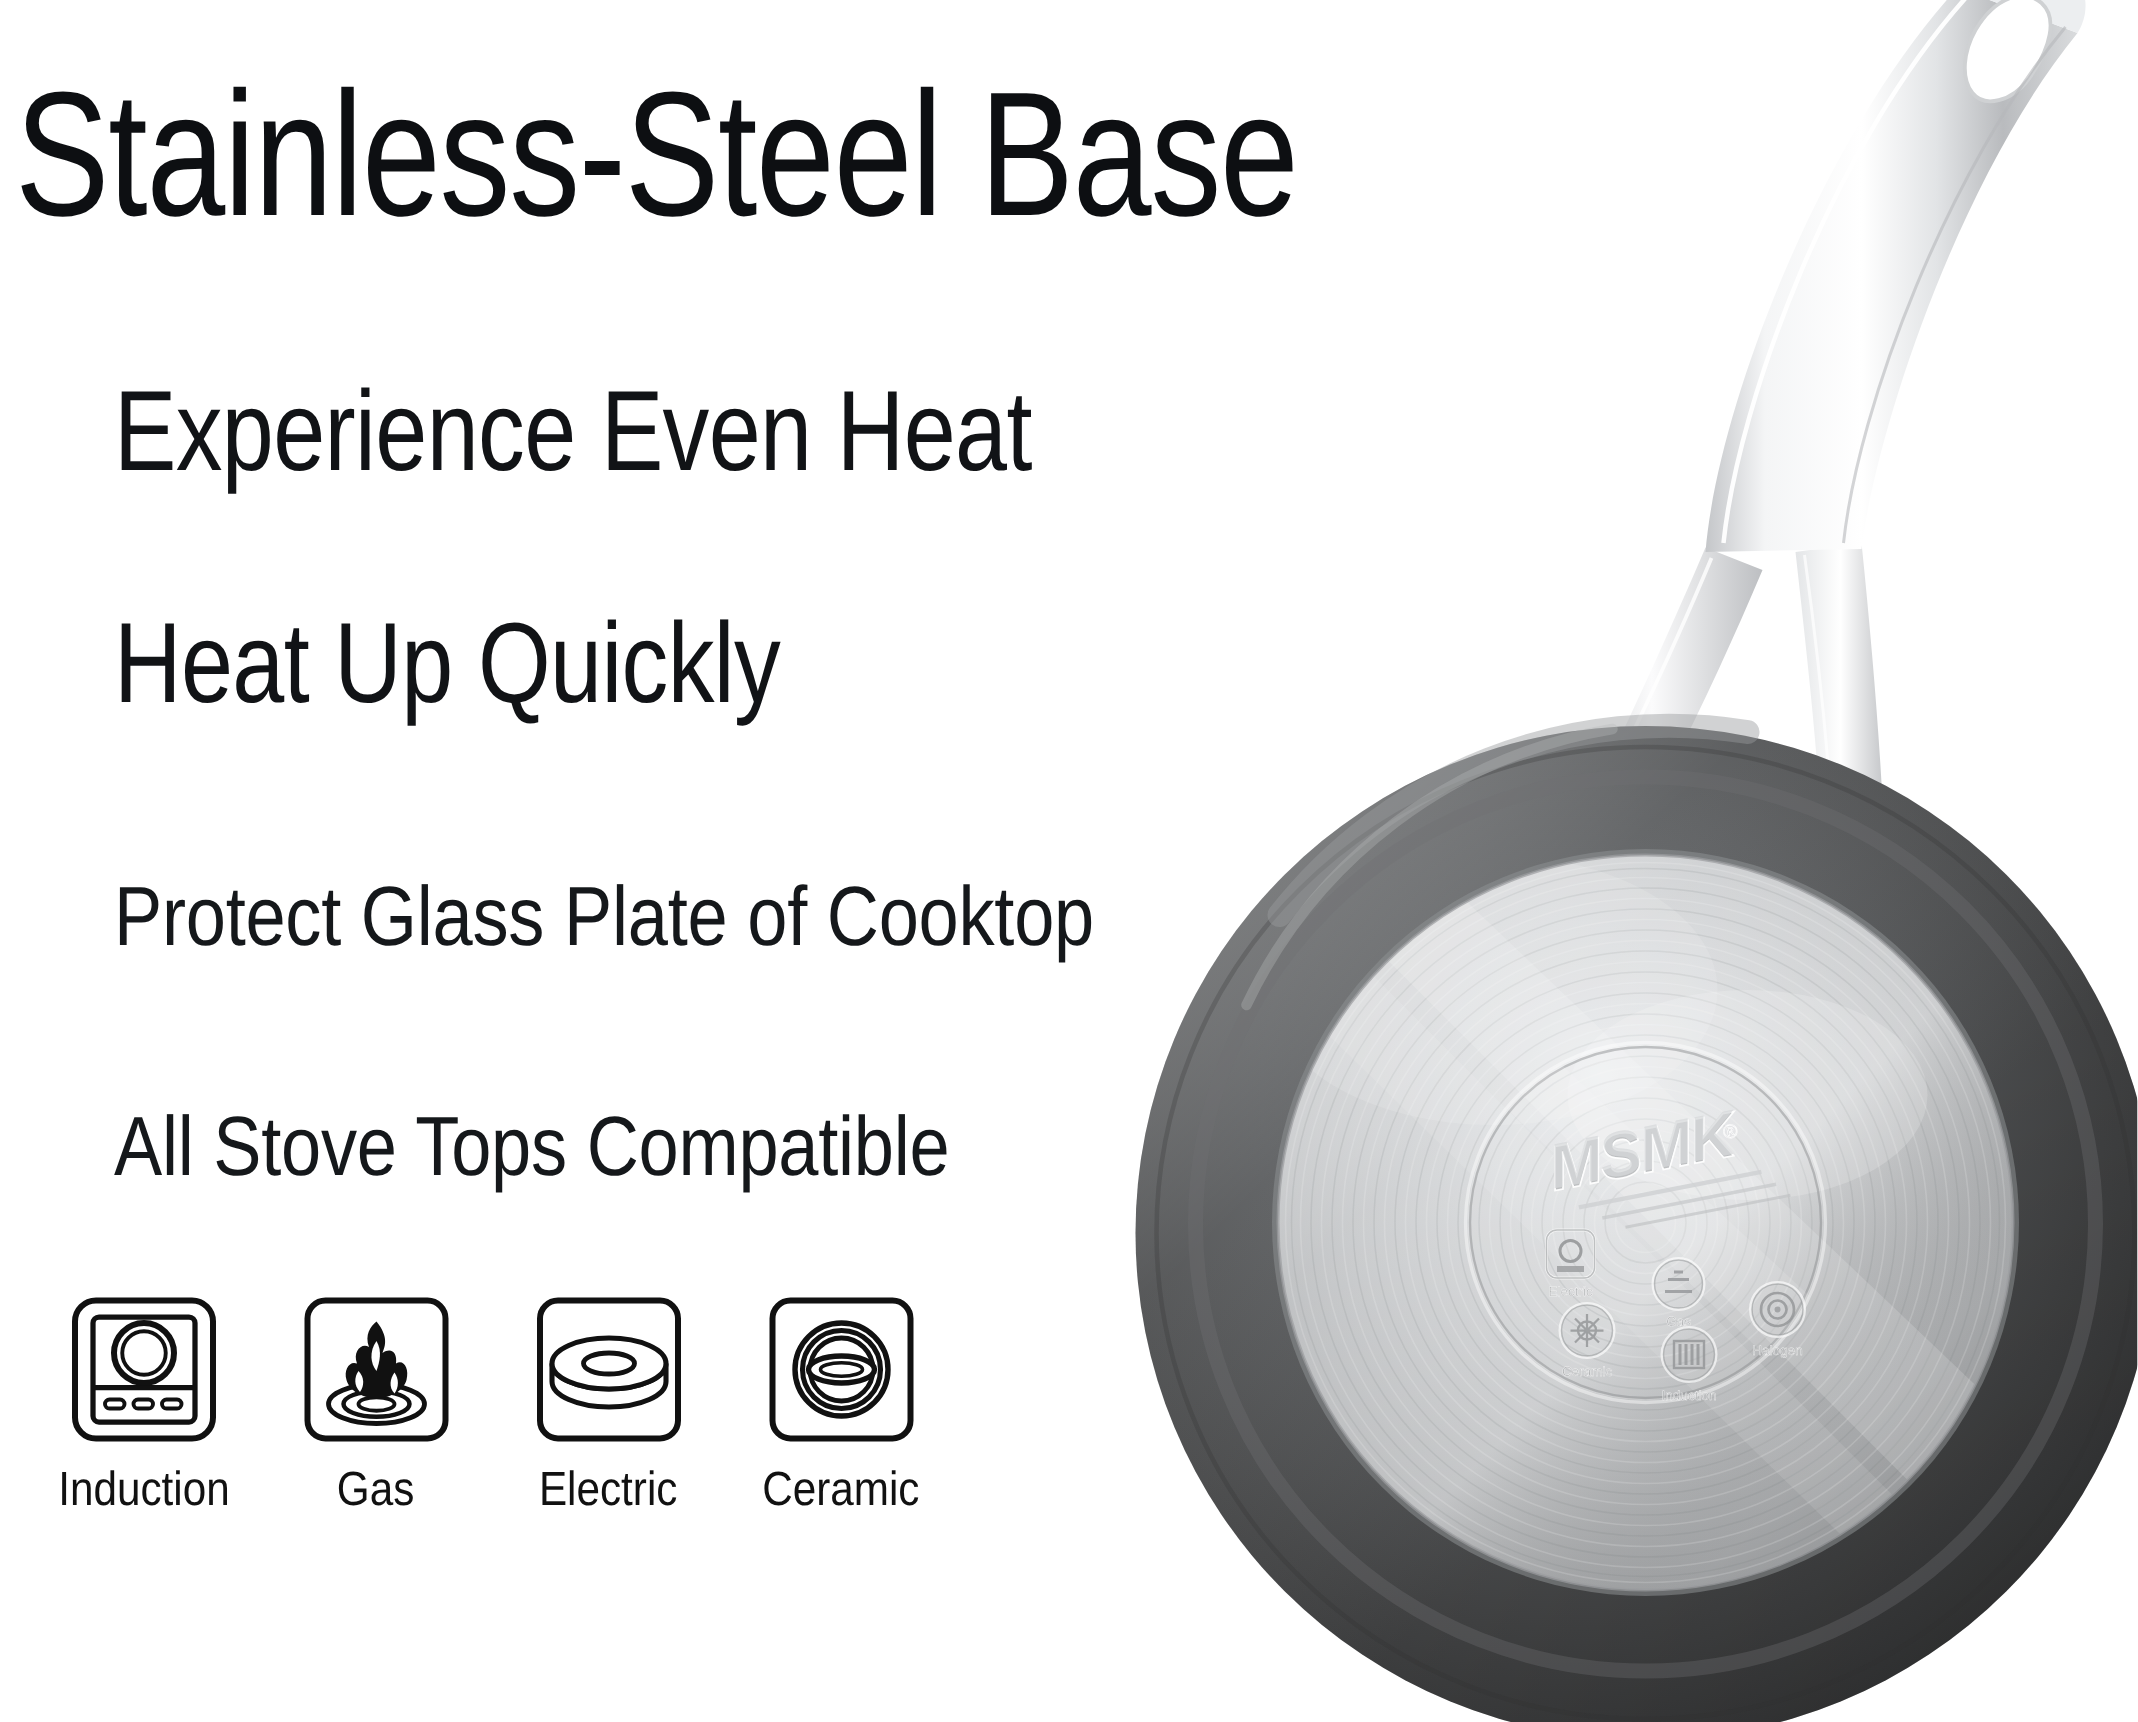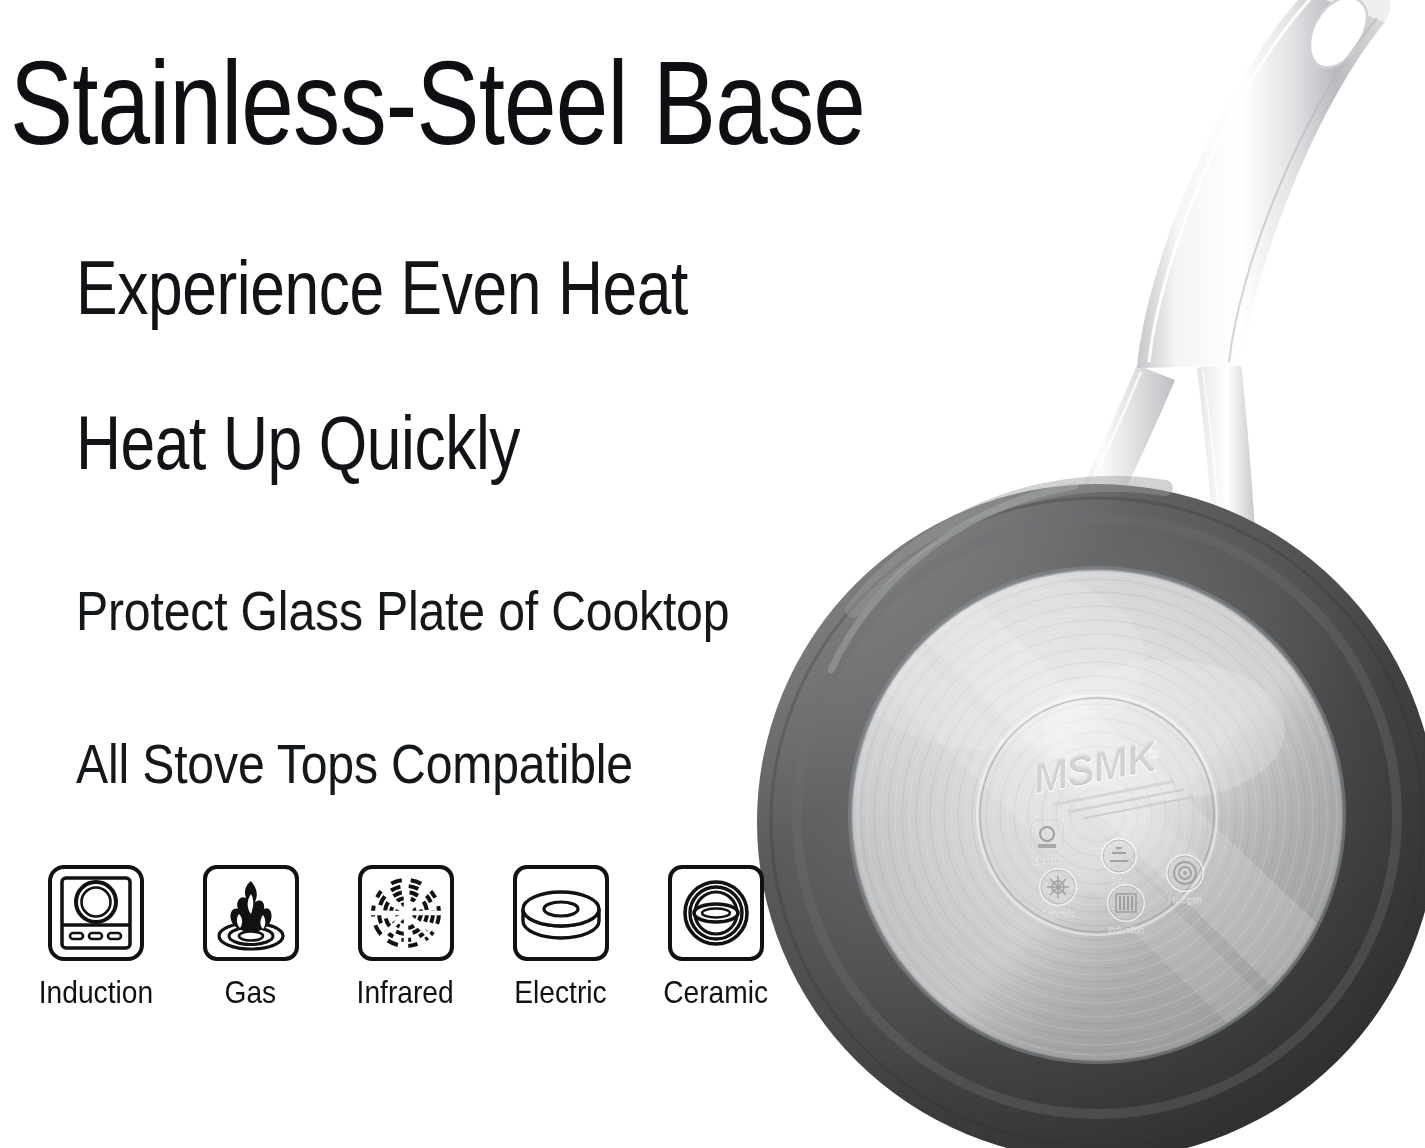--- a/index.html
+++ b/index.html
@@ -311,40 +311,20 @@
                  C 30 51, 34 45, 39 47
                  C 36 39, 42 33, 47 36
                  C 44 28, 48 22, 52 19 Z" fill="#111"></path>
         <path d="M52 32 C 56 39, 54 46, 52 52 C 48 47, 47 39, 52 32 Z" fill="#fff"></path>
         <path d="M40 52 C 44 56, 44 62, 41 66 C 37 62, 37 56, 40 52 Z" fill="#fff"></path>
         <path d="M64 53 C 67 57, 67 63, 64 67 C 60 63, 61 57, 64 53 Z" fill="#fff"></path>
       </svg>
       <div class="cap">Gas</div>
     </div>
 
-    <div class="compat">
-      <svg class="box" viewBox="0 0 104 104">
-        <rect x="6" y="5" width="92" height="92" rx="12" fill="#fff" stroke="#111" stroke-width="4"></rect>
-        <g fill="none" stroke="#111" stroke-width="4" stroke-linecap="butt">
-          <circle cx="52" cy="51" r="33" stroke-dasharray="11 9"></circle>
-          <circle cx="52" cy="51" r="27" stroke-dasharray="10 8.5"></circle>
-          <circle cx="52" cy="51" r="21" stroke-dasharray="9 8"></circle>
-          <circle cx="52" cy="51" r="15" stroke-dasharray="8 7"></circle>
-          <circle cx="52" cy="51" r="9" stroke-dasharray="6.5 6"></circle>
-        </g>
-        <circle cx="52" cy="51" r="3" fill="#111"></circle>
-        <g stroke="#fff" stroke-width="4.5">
-          <line x1="52" y1="12" x2="52" y2="90"></line>
-          <line x1="13" y1="51" x2="91" y2="51"></line>
-          <line x1="24" y1="23" x2="80" y2="79"></line>
-          <line x1="24" y1="79" x2="80" y2="23"></line>
-        </g>
-      </svg>
-      <div class="cap">Infrared</div>
-    </div>
 
     <div class="compat">
       <svg class="box" viewBox="0 0 104 104">
         <rect x="6" y="5" width="92" height="92" rx="12" fill="#fff" stroke="#111" stroke-width="4"></rect>
         <path d="M14 47 A 38 17 0 0 0 90 47 L 90 59 A 38 17 0 0 1 14 59 Z" fill="#fff" stroke="#111" stroke-width="3.4"></path>
         <ellipse cx="52" cy="47" rx="38" ry="17" fill="#fff" stroke="#111" stroke-width="3.4"></ellipse>
         <ellipse cx="52" cy="47" rx="17" ry="7" fill="#fff" stroke="#111" stroke-width="3.2"></ellipse>
       </svg>
       <div class="cap">Electric</div>
     </div>

